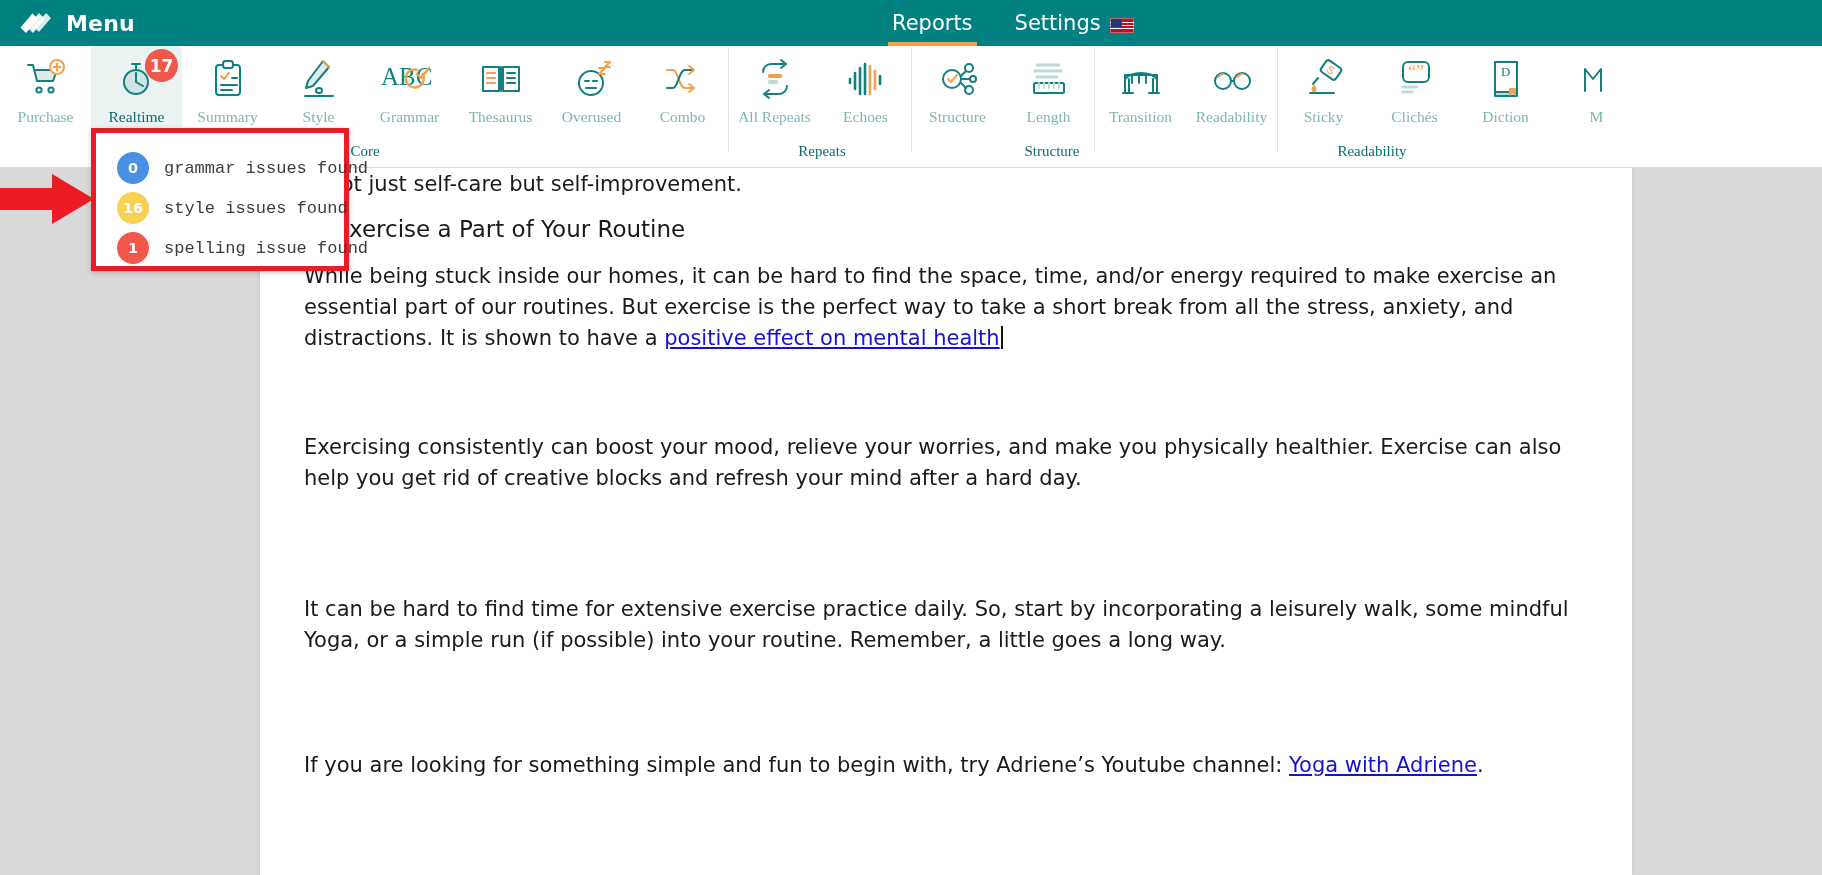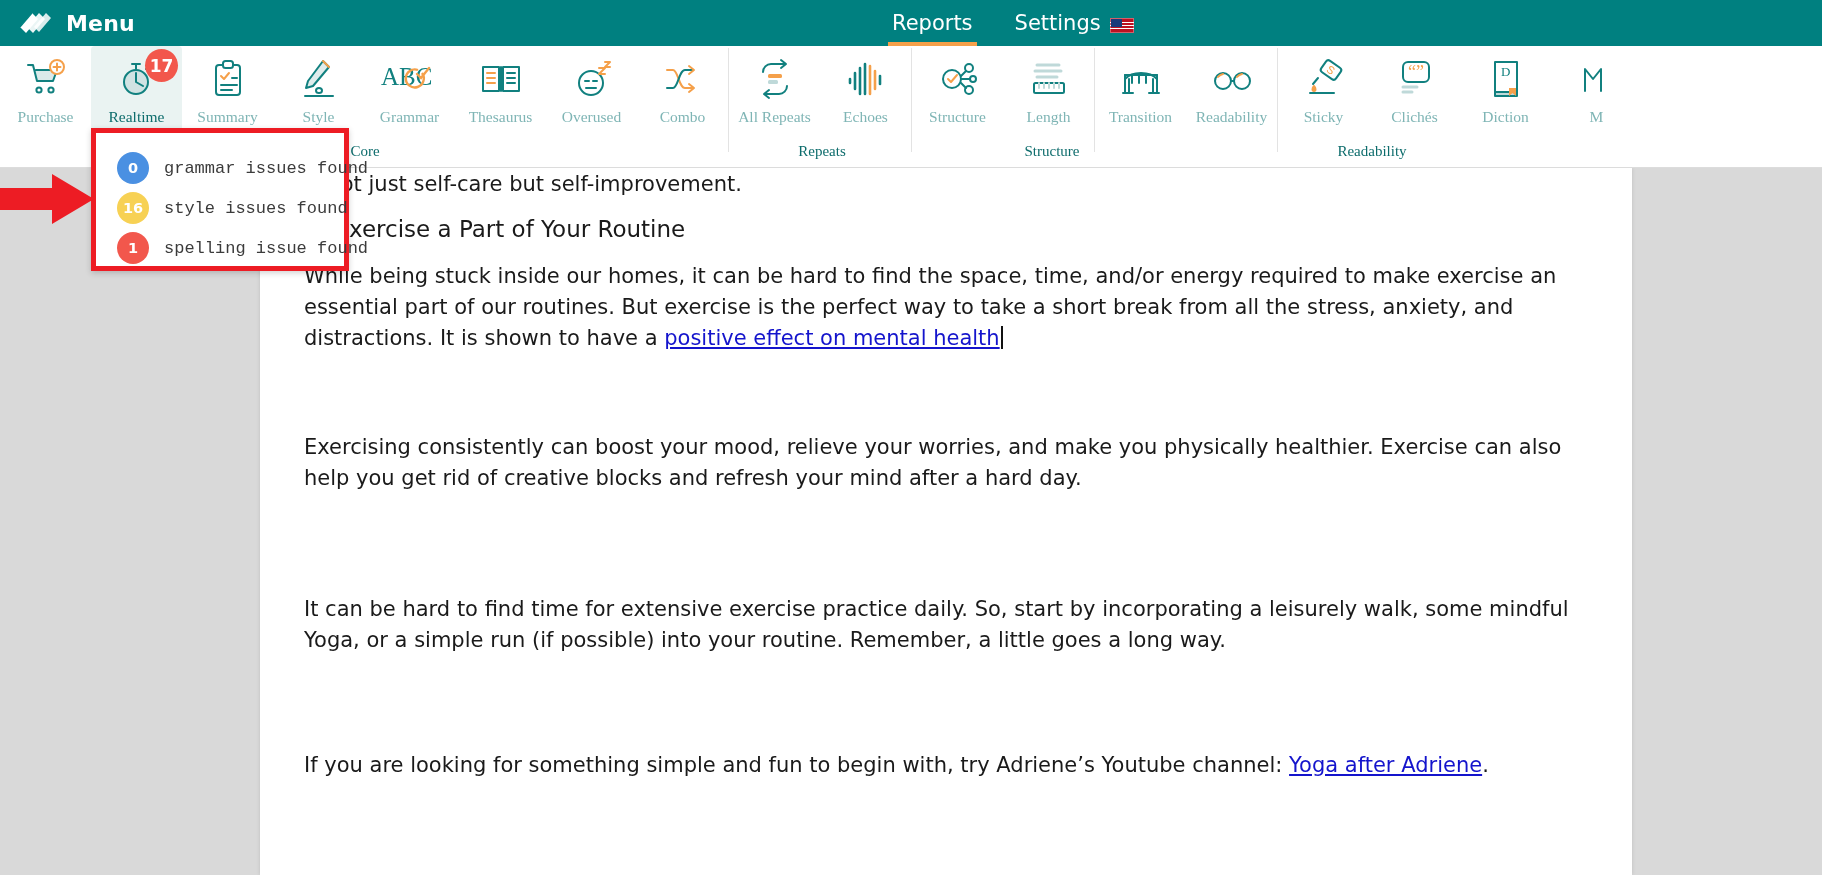--- a/index.html
+++ b/index.html
@@ -398,21 +398,21 @@
       <div class="doc-body">
         <div style="height:1px"></div>
         <p class="doc-p" style="margin-bottom:14px">is not just self-care but self-improvement.</p>
         <p class="doc-h" style="margin-bottom:16px">te Exercise a Part of Your Routine</p>
         <p class="doc-p" style="margin-bottom:0"><span>While being stuck inside our homes, it can be hard to find the space, time, and/or energy required to make exercise an essential part of our routines. But exercise is the perfect way to take a short break from all the stress, anxiety, and distractions. It is shown to have a </span><a class="doc-link" href="#">positive effect on mental health</a><span class="caret"></span></p>
         <div class="spacer-lg"></div>
         <p class="doc-p" style="margin-bottom:12px">Exercising consistently can boost your mood, relieve your worries, and make you physically healthier. Exercise can also help you get rid of creative blocks and refresh your mind after a hard day.</p>
         <div class="spacer-lg" style="height:88px"></div>
         <p class="doc-p" style="margin-bottom:0">It can be hard to find time for extensive exercise practice daily. So, start by incorporating a leisurely walk, some mindful Yoga, or a simple run (if possible) into your routine. Remember, a little goes a long way.</p>
         <div class="spacer-lg" style="height:94px"></div>
-        <p class="doc-p" style="margin-bottom:0"><span>If you are looking for something simple and fun to begin with, try Adriene’s Youtube channel: </span><a class="doc-link" href="#">Yoga after Adriene</a><span>.</span></p>
+        <p class="doc-p" style="margin-bottom:0"><span>If you are looking for something simple and fun to begin with, try Adriene’s Youtube channel: </span><a class="doc-link" href="#">Yoga with Adriene</a><span>.</span></p>
       </div>
     </div>
   </div>
 
   <div class="popup">
     <div class="popup-inner" id="popup-rows">
         <div class="popup-row">
           <span class="pill pill-grammar">0</span>
           <span class="popup-text">grammar issues found</span>
         </div>

